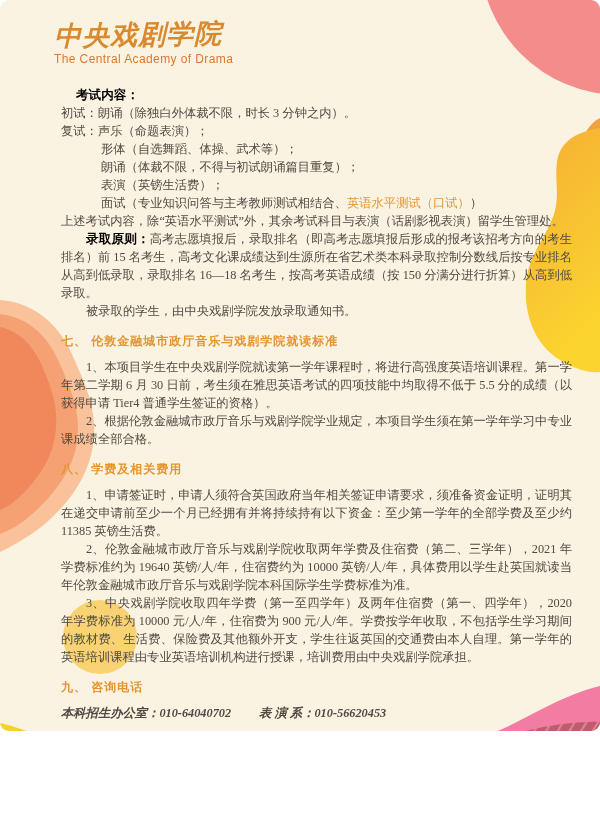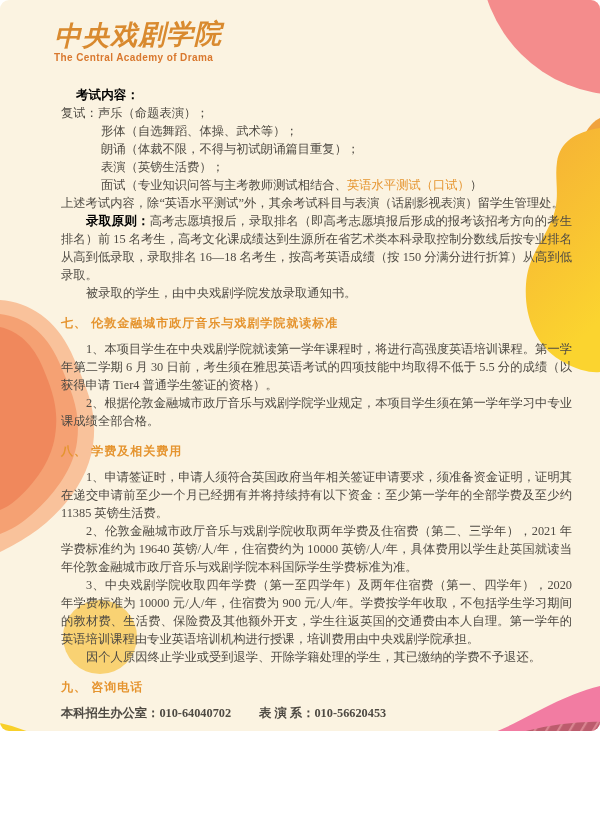--- a/index.html
+++ b/index.html
@@ -10,42 +10,42 @@
     border-radius:9px;
   }
   .deco-svg{position:absolute;left:0;top:0;z-index:0;}
   .logo{position:absolute;left:54px;top:20px;z-index:2;}
   .logo-cn{
     font-size:27px;font-weight:bold;color:#D98A2F;font-style:italic;
     letter-spacing:1px;transform:rotate(-1deg);line-height:30px;
     font-family:"DejaVu Serif","Liberation Serif",serif;
   }
   .logo-en{
-    font-size:10px;font-weight:bold;color:#D9782E;letter-spacing:0.4px;
+    font-size:12px;font-weight:normal;color:#D9782E;letter-spacing:0.4px;
     font-family:"Liberation Sans","DejaVu Sans",sans-serif;margin-top:2px;
   }
   .content{
     position:absolute;left:61px;top:86px;width:511px;z-index:1;
     font-size:12.3px;line-height:18px;text-align:justify;
   }
   .content p{margin:0;}
   .orange{color:#E5942F;}
   .label{
     color:#000000;font-weight:bold;padding-left:15px;font-size:12.6px;
     font-family:"Liberation Sans","DejaVu Sans",sans-serif;
   }
   .sub{padding-left:40px;}
   .ind{text-indent:25px;}
   .sec-title{
     font-family:"Liberation Sans","DejaVu Sans",sans-serif;
     color:#E5942F;font-size:12px;font-weight:bold;letter-spacing:1px;
     margin:10px 0 6px 0;line-height:22px;
   }
   .contacts{font-weight:bold;margin-top:4px;}
-  .contact-line{line-height:19px;margin:0;}
+  .contact-line{line-height:19px;margin:0;font-style:italic;}
   .contact-gap{display:inline-block;width:28px;}
 </style>
 </head>
 <body>
 
 <div class="page">
 
   <svg class="deco-svg" width="600" height="814" viewBox="0 0 600 814">
     <defs>
       <linearGradient id="pearGrad" x1="0" y1="0" x2="0.3" y2="1">
@@ -84,39 +84,39 @@
   </svg>
 
   <header class="logo">
     <div class="logo-cn">中央戏剧学院</div>
     <div class="logo-en">The Central Academy of Drama</div>
   </header>
 
   <main class="content">
 
     <p class="label">考试内容：</p>
+    <p>初试：朗诵（除独白外体裁不限，时长 3 分钟之内）。</p>
     <p>复试：声乐（命题表演）；</p>
     <p class="sub">形体（自选舞蹈、体操、武术等）；</p>
     <p class="sub">朗诵（体裁不限，不得与初试朗诵篇目重复）；</p>
     <p class="sub">表演（英镑生活费）；</p>
     <p class="sub"><span>面试（专业知识问答与主考教师测试相结合、</span><span class="orange">英语水平测试（口试）</span><span>）</span></p>
     <p>上述考试内容，除“英语水平测试”外，其余考试科目与表演（话剧影视表演）留学生管理处。</p>
 
     <p class="ind"><span class="label" style="padding-left:0;">录取原则：</span><span>高考志愿填报后，录取排名（即高考志愿填报后形成的报考该招考方向的考生排名）前 15 名考生，高考文化课成绩达到生源所在省艺术类本科录取控制分数线后按专业排名从高到低录取，录取排名 16—18 名考生，按高考英语成绩（按 150 分满分进行折算）从高到低录取。</span></p>
     <p class="ind">被录取的学生，由中央戏剧学院发放录取通知书。</p>
 
     <h2 class="sec-title">七、 伦敦金融城市政厅音乐与戏剧学院就读标准</h2>
     <p class="ind">1、本项目学生在中央戏剧学院就读第一学年课程时，将进行高强度英语培训课程。第一学年第二学期 6 月 30 日前，考生须在雅思英语考试的四项技能中均取得不低于 5.5 分的成绩（以获得申请 Tier4 普通学生签证的资格）。</p>
     <p class="ind">2、根据伦敦金融城市政厅音乐与戏剧学院学业规定，本项目学生须在第一学年学习中专业课成绩全部合格。</p>
 
     <h2 class="sec-title">八、 学费及相关费用</h2>
     <p class="ind">1、申请签证时，申请人须符合英国政府当年相关签证申请要求，须准备资金证明，证明其在递交申请前至少一个月已经拥有并将持续持有以下资金：至少第一学年的全部学费及至少约 11385 英镑生活费。</p>
     <p class="ind">2、伦敦金融城市政厅音乐与戏剧学院收取两年学费及住宿费（第二、三学年），2021 年学费标准约为 19640 英镑/人/年，住宿费约为 10000 英镑/人/年，具体费用以学生赴英国就读当年伦敦金融城市政厅音乐与戏剧学院本科国际学生学费标准为准。</p>
     <p class="ind">3、中央戏剧学院收取四年学费（第一至四学年）及两年住宿费（第一、四学年），2020 年学费标准为 10000 元/人/年，住宿费为 900 元/人/年。学费按学年收取，不包括学生学习期间的教材费、生活费、保险费及其他额外开支，学生往返英国的交通费由本人自理。第一学年的英语培训课程由专业英语培训机构进行授课，培训费用由中央戏剧学院承担。</p>
-    <p class="ind">因个人原因终止学业或受到退学、开除学籍处理的学生，其已缴纳的学费不予退还。</p>
 
     <h2 class="sec-title">九、 咨询电话</h2>
     <div class="contacts">
       <p class="contact-line"><span>本科招生办公室：010-64040702</span><span class="contact-gap"></span><span>表 演 系：010-56620453</span></p>
     </div>
 
   </main>
 </div>
 
 </body></html>

